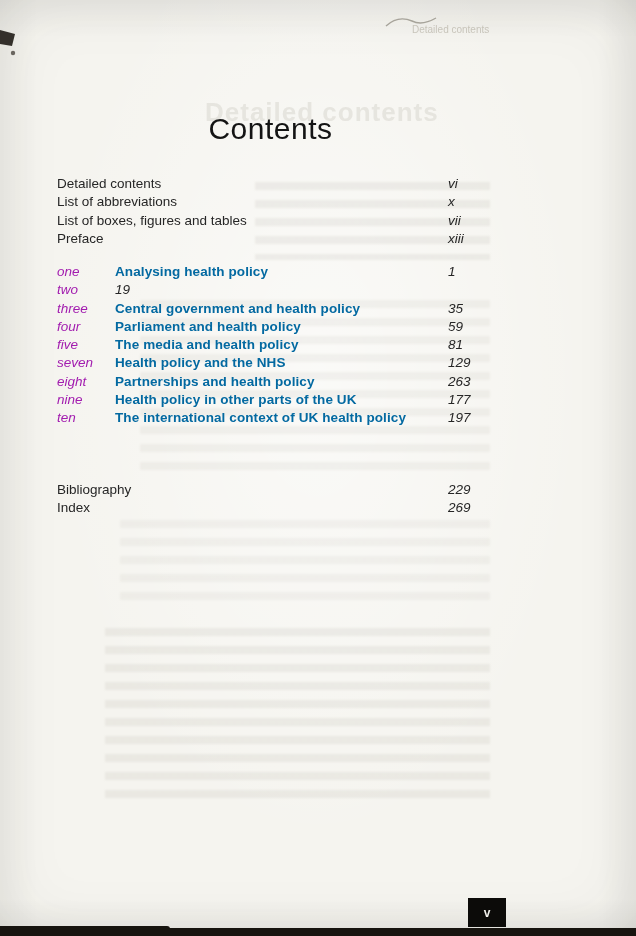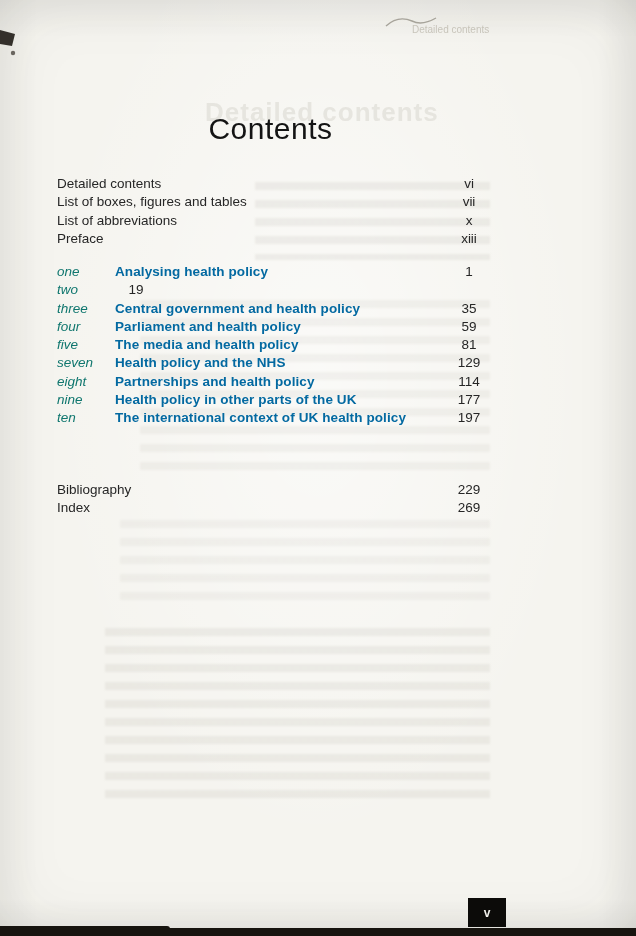--- a/index.html
+++ b/index.html
@@ -67,22 +67,22 @@
   .block{ position:absolute; left:57px; width:433px; }
   .front{ top:175px; }
   .chapters{ top:263px; }
   .back{ top:481px; }
   .row{
     display:flex; align-items:baseline;
     height:18.3px; line-height:18.3px;
     font-size:13.5px; color:#262626;
   }
   .row .label{ flex:1; }
-  .row .pg{ text-align:center; min-width:42px; color:#262626; }
-  .chapter .num{ width:58px; font-style:italic; color:#0f766e; }
+  .row .pg{ text-align:left; min-width:42px; color:#262626;font-style:italic; }
+  .chapter .num{ width:58px; font-style:italic; color:#a21caf; }
   .chapter .ctitle{ flex:1; font-weight:bold; color:#0369a1; letter-spacing:0.1px; }
 
   
   .page-tab{
     position:absolute; left:468px; top:898px; width:38px; height:29px;
     background:#0c0b09;
     display:flex; align-items:center; justify-content:center;
     color:#f2f1ec; font-size:12px; font-weight:bold;
   }
 </style>
@@ -109,26 +109,26 @@
 <div class="bottom-bar-thick"></div>
 
 <h1 class="title">Contents</h1>
 
 <div class="block front">
   <div class="row">
     <span class="label">Detailed contents</span>
     <span class="pg">vi</span>
   </div>
   <div class="row">
+    <span class="label">List of abbreviations</span>
+    <span class="pg">x</span>
+  </div>
+  <div class="row">
     <span class="label">List of boxes, figures and tables</span>
     <span class="pg">vii</span>
-  </div>
-  <div class="row">
-    <span class="label">List of abbreviations</span>
-    <span class="pg">x</span>
   </div>
   <div class="row">
     <span class="label">Preface</span>
     <span class="pg">xiii</span>
   </div>
 </div>
 
 <div class="block chapters">
   <div class="row chapter">
     <span class="num">one</span>
@@ -155,21 +155,21 @@
     <span class="pg">81</span>
   </div>
   <div class="row chapter">
     <span class="num">seven</span>
     <span class="ctitle">Health policy and the NHS</span>
     <span class="pg">129</span>
   </div>
   <div class="row chapter">
     <span class="num">eight</span>
     <span class="ctitle">Partnerships and health policy</span>
-    <span class="pg">114</span>
+    <span class="pg">263</span>
   </div>
   <div class="row chapter">
     <span class="num">nine</span>
     <span class="ctitle">Health policy in other parts of the UK</span>
     <span class="pg">177</span>
   </div>
   <div class="row chapter">
     <span class="num">ten</span>
     <span class="ctitle">The international context of UK health policy</span>
     <span class="pg">197</span>

